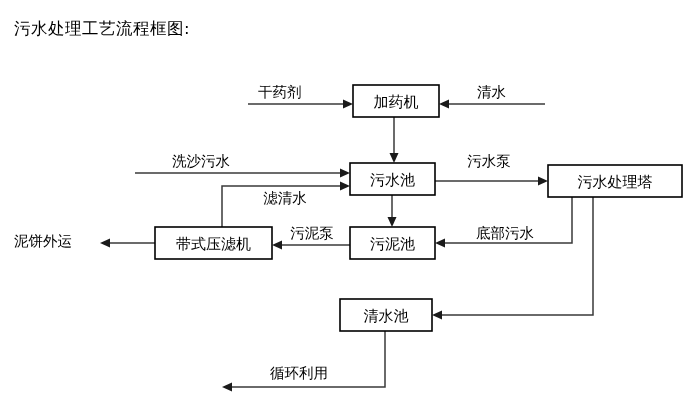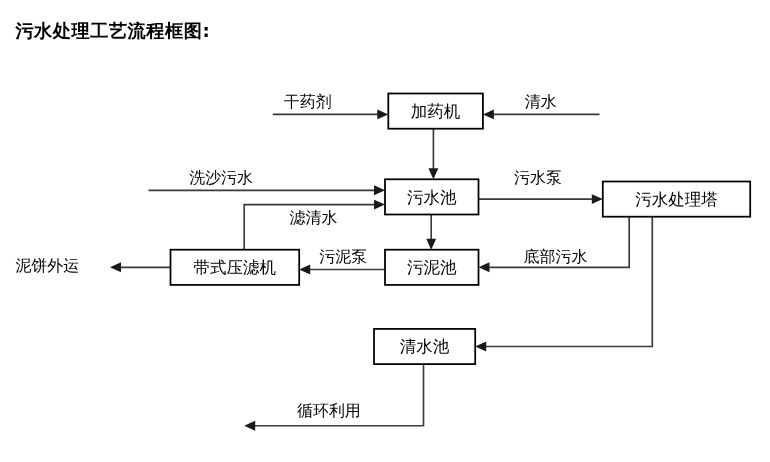--- a/index.html
+++ b/index.html
@@ -12,21 +12,21 @@
     height: 420px;
     position: relative;
     overflow: hidden;
     font-family: "DejaVu Sans", "Liberation Sans", sans-serif;
   }
   #page-title {
     position: absolute;
     left: 14px;
     top: 18px;
     font-size: 16.5px;
-    font-weight: bold;
+    font-weight: normal;
     color: #000000;
     letter-spacing: 0.5px;
     white-space: nowrap;
   }
   #flow-canvas {
     position: absolute;
     left: 0;
     top: 0;
     width: 700px;
     height: 420px;

